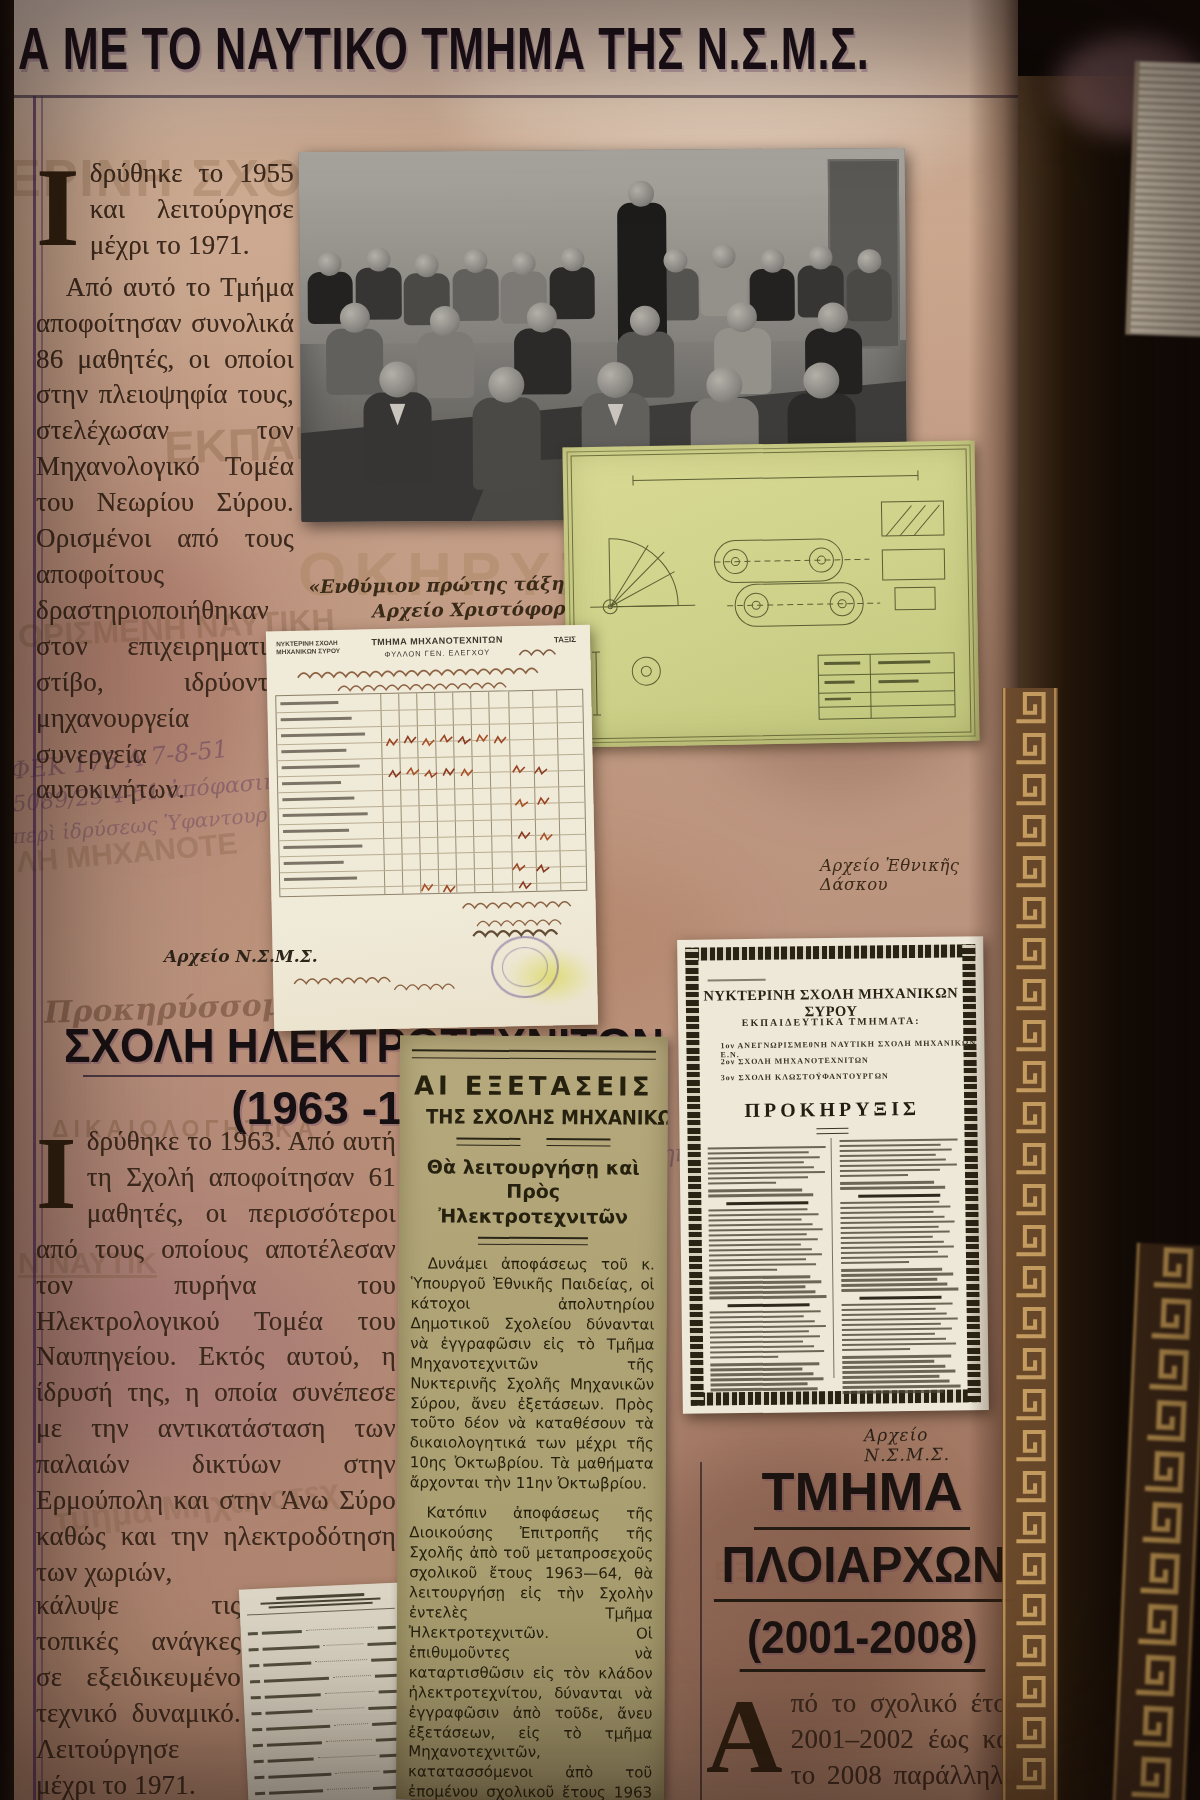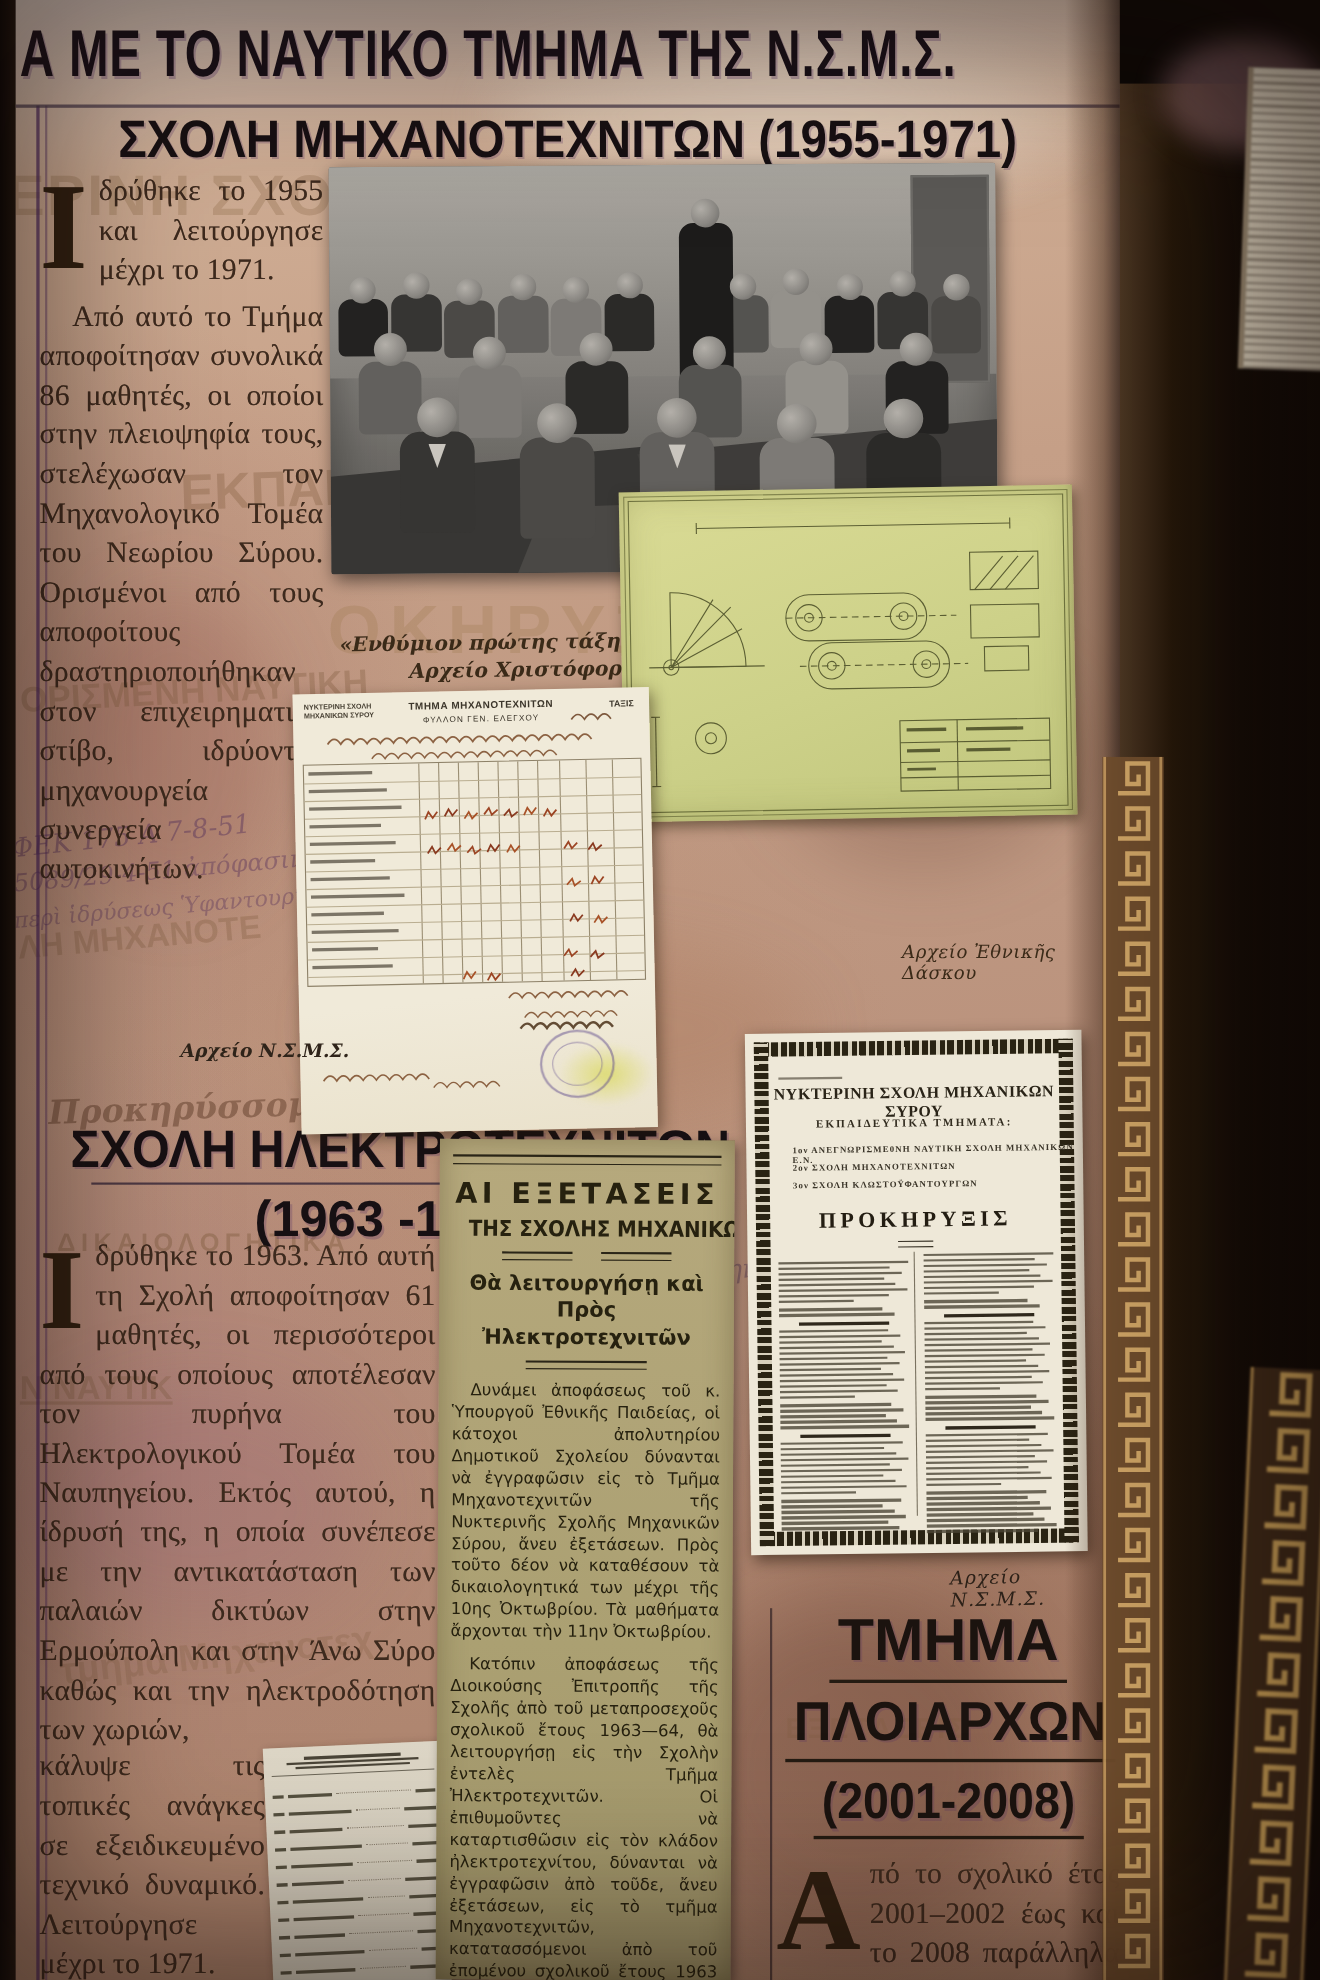--- a/index.html
+++ b/index.html
@@ -221,23 +221,20 @@
     <span class="ghost" id="g13">τμῆμα Μηχανοτεχ</span>
     <span class="ghost" id="g14">ΕΞΕΤΑΣΕΙΣ</span>
     <span class="ghost" id="g15">ΟΚΗΡΥΞΙΣ</span>
 
     <div id="vl1"></div>
     <div id="vl2"></div>
 
     <div id="banner" class="bigtitle">Α ΜΕ ΤΟ ΝΑΥΤΙΚΟ ΤΜΗΜΑ ΤΗΣ Ν.Σ.Μ.Σ.</div>
     <div id="banner-rule"></div>
 
-    <div id="title1" class="bigtitle">
-      <span class="sq" style="transform:scaleX(.9)">ΣΧΟΛΗ ΜΗΧΑΝΟΤΕΧΝΙΤΩΝ (1955-1971)</span>
-    </div>
 
     <div id="col1" class="bodytext">
       <p style="margin:0">
         <span class="dc">Ι</span><span>δρύθηκε το 1955 και λειτούργησε μέχρι το 1971.</span>
       </p>
       <p class="p2">Από αυτό το Τμήμα αποφοίτησαν συνολικά 86 μαθητές, οι οποίοι στην πλειοψηφία τους, στελέχωσαν τον Μηχανολογικό Τομέα του Νεωρίου Σύρου. Ορισμένοι από τους αποφοίτους δραστηριοποιήθηκαν στον επιχειρηματικό στίβο, ιδρύοντας μηχανουργεία ή συνεργεία αυτοκινήτων.</p>
     </div>
 
     <div id="photo">
       <div id="ph-wall"></div>

